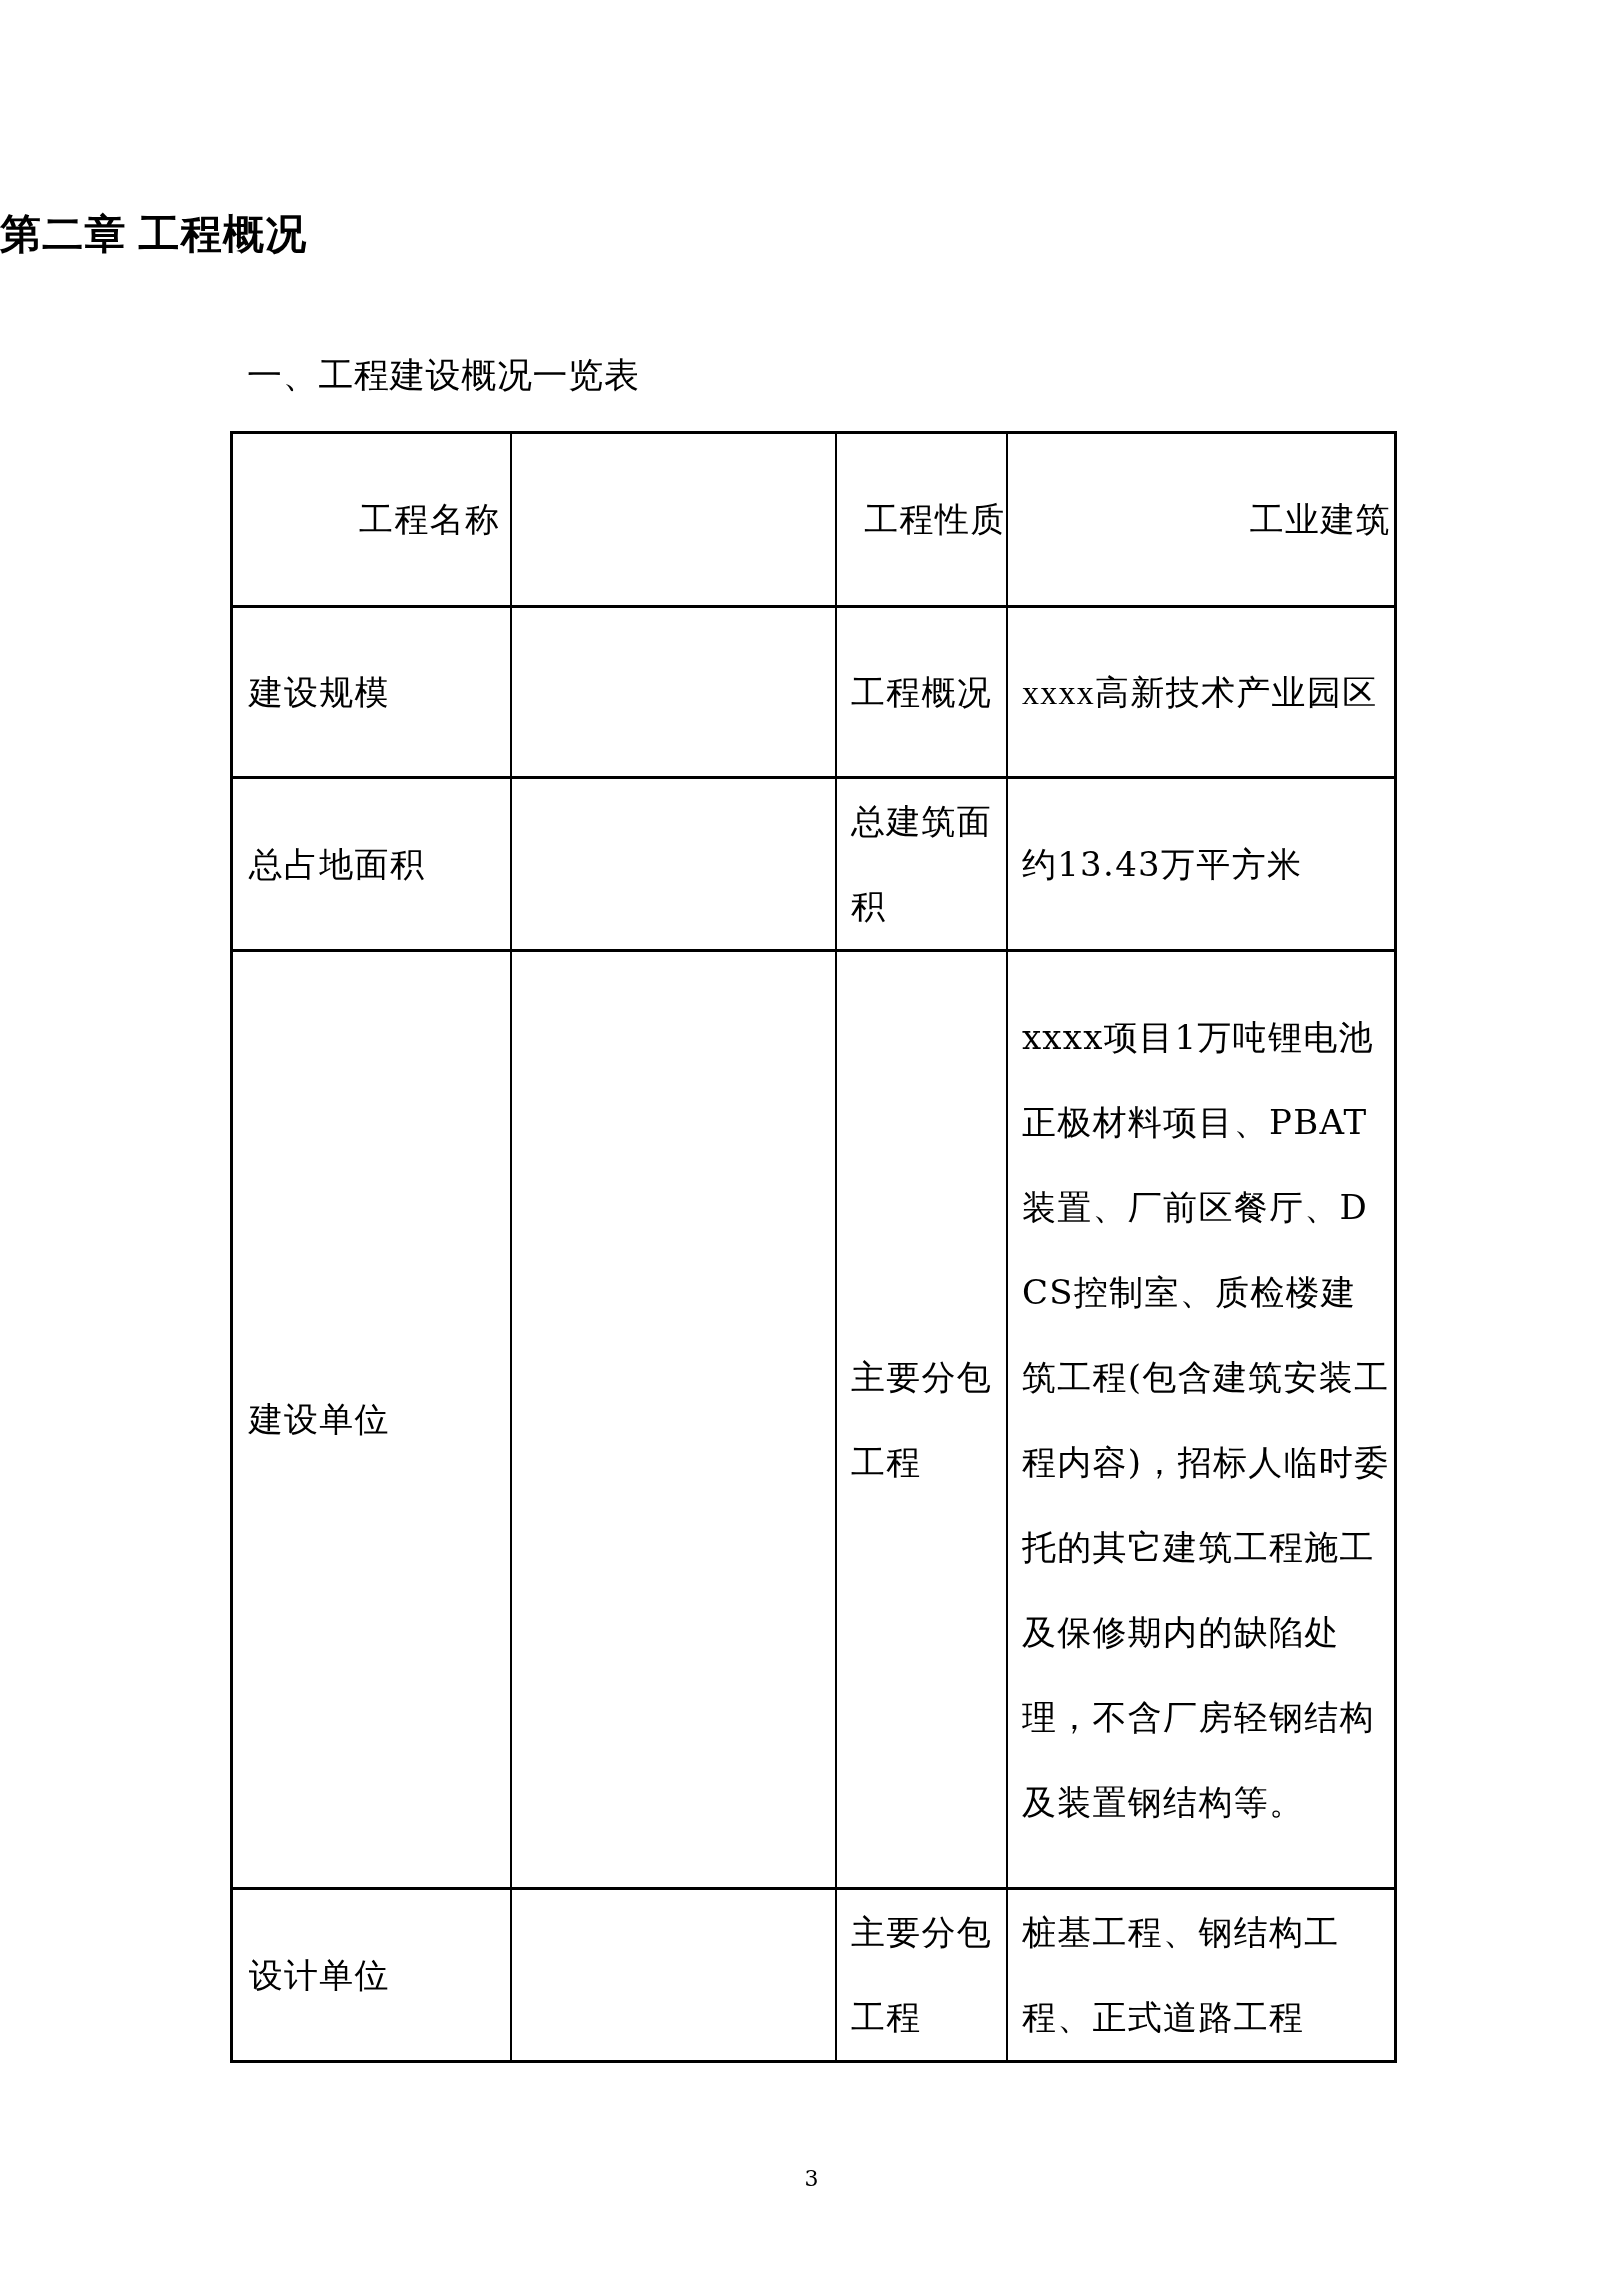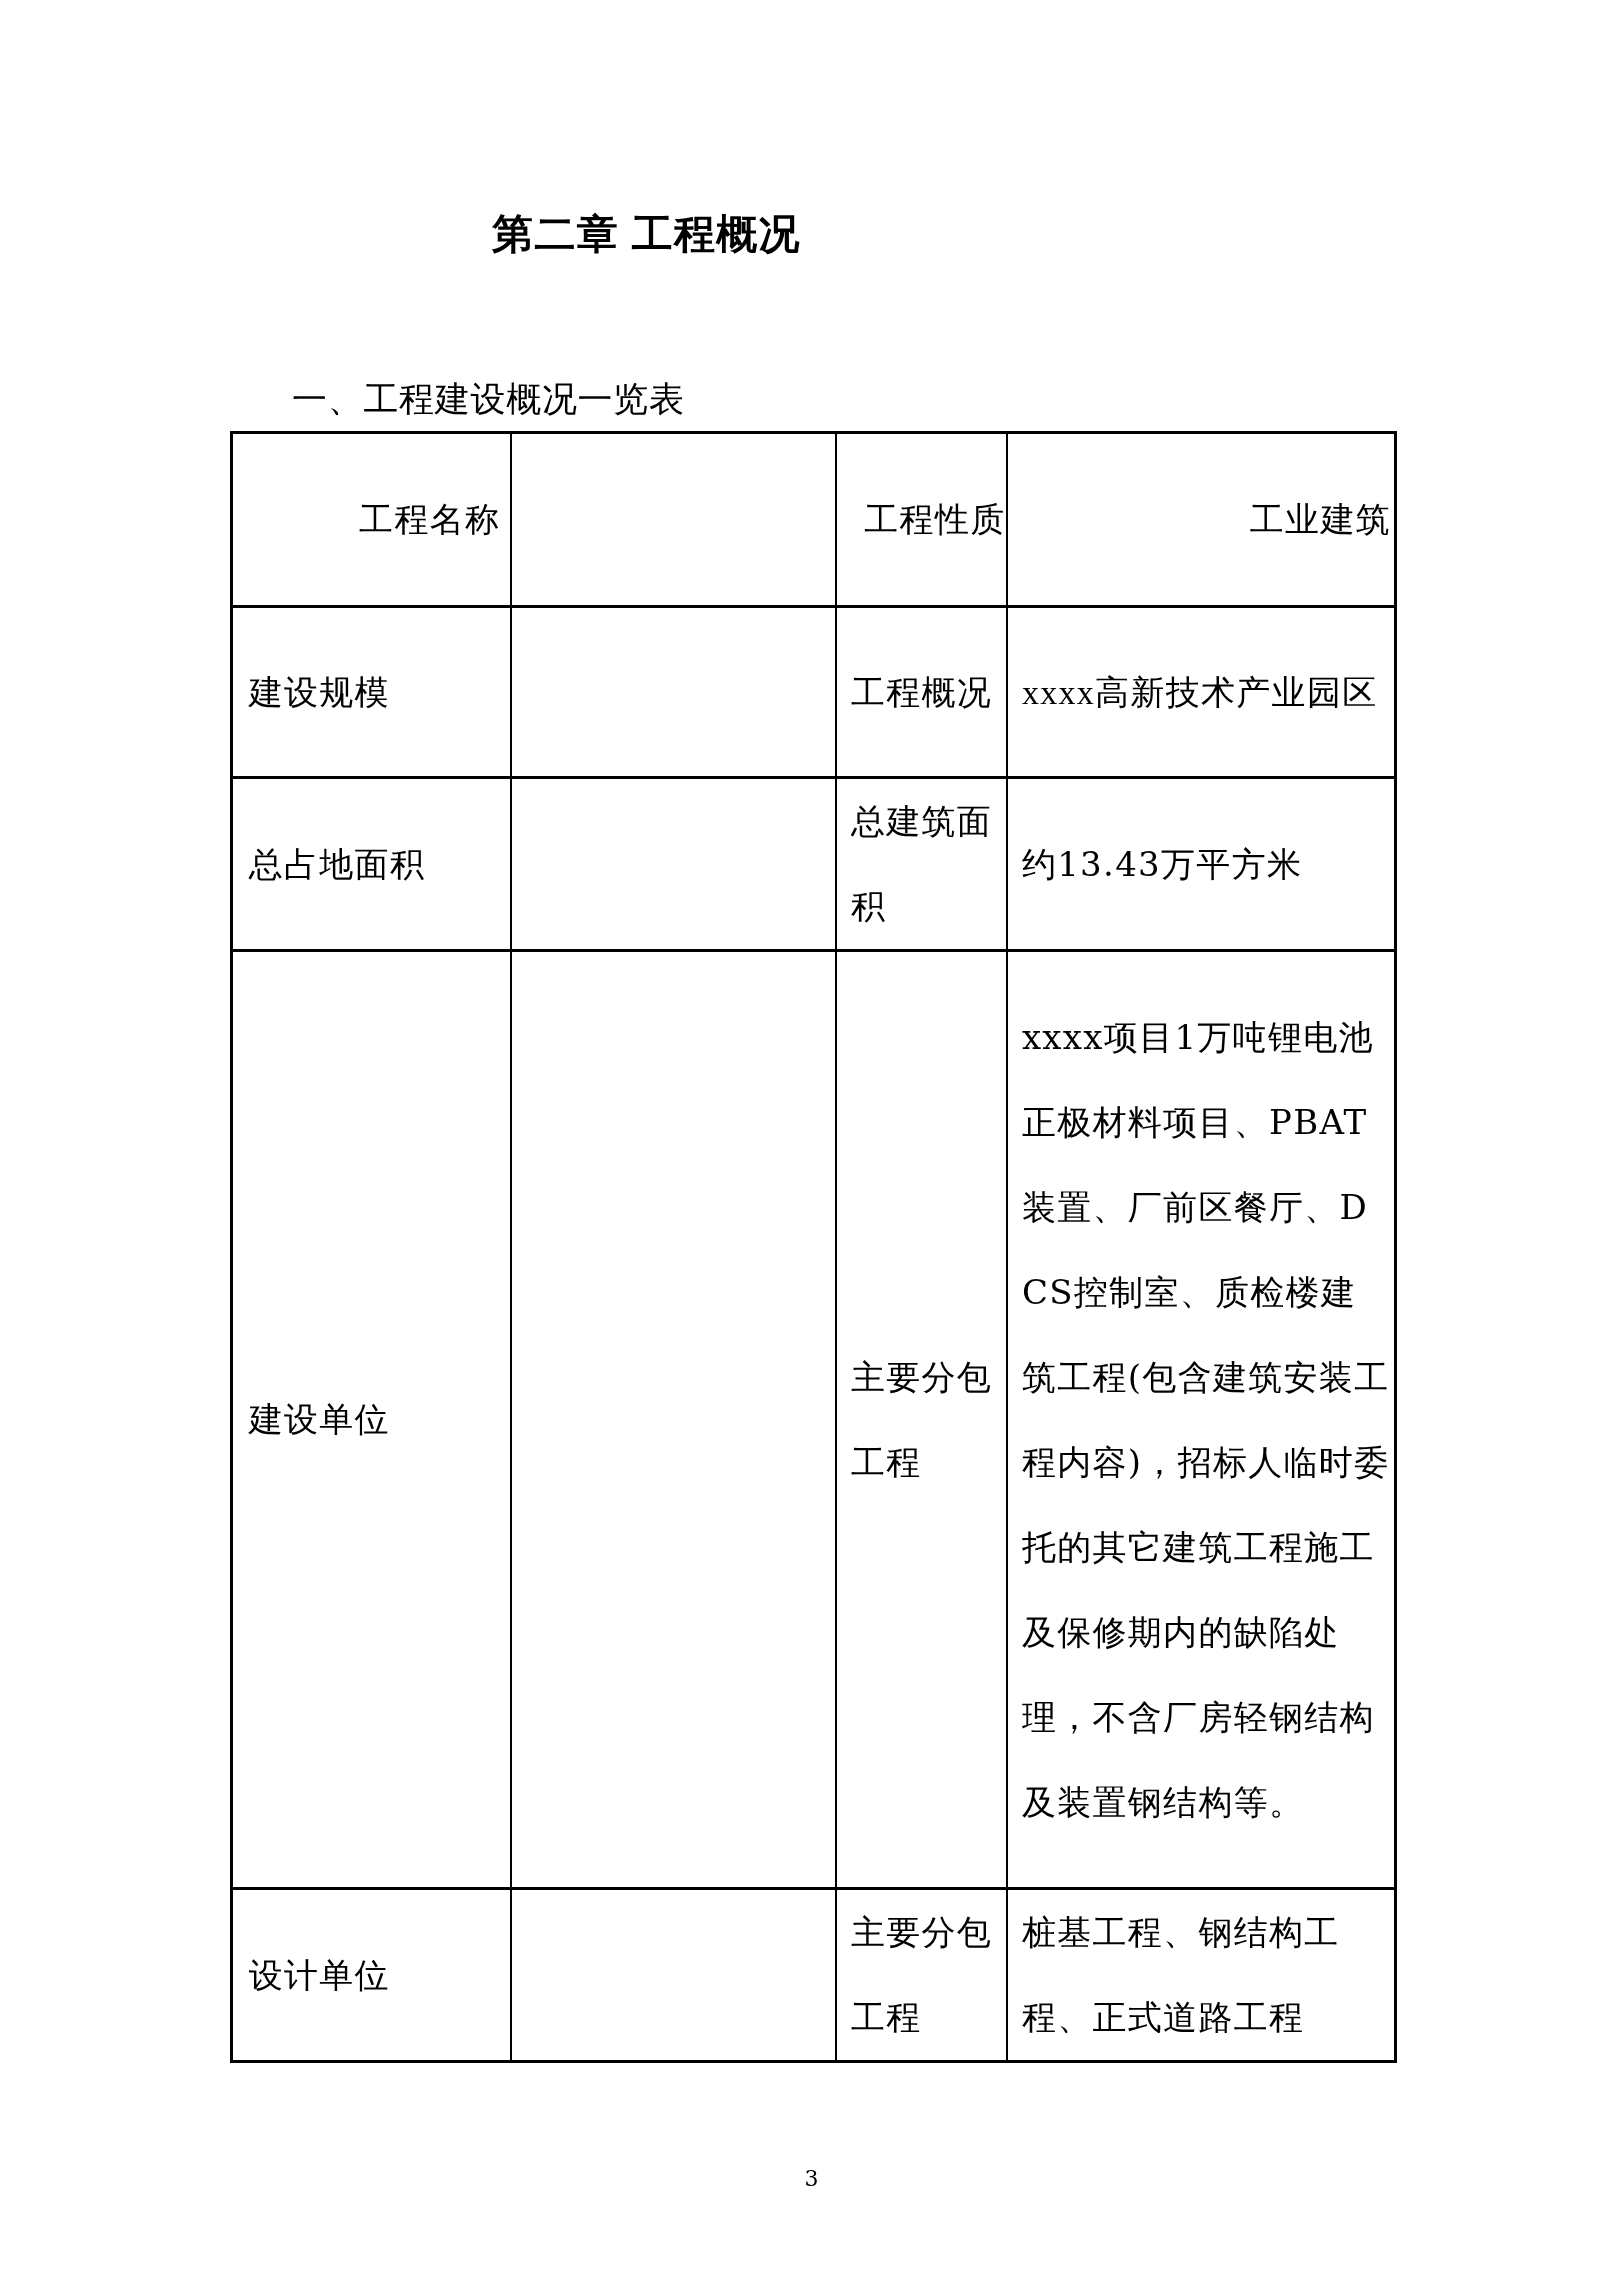--- a/index.html
+++ b/index.html
@@ -13,35 +13,34 @@
       position: relative;
       overflow: hidden;
       font-family: "DejaVu Serif", "Liberation Serif", serif;
       color: #000000;
     }
     .chapter-title {
       position: absolute;
       top: 208px;
       left: 0;
       width: 1293px;
-      text-align: center;
-      font-family: Liberation Sans, sans-serif;
+      text-align: left;
+      font-family: Liberation Serif, serif;
       font-weight: bold;
       font-size: 41px;
       line-height: 52px;
       letter-spacing: 1.3px;
     }
     .section-heading {
       position: absolute;
-      top: 376px;
+      top: 352px;
       left: 247px;
       font-size: 35px;
       line-height: 46px;
       letter-spacing: 0.7px;
-      margin-left: 45px;
     }
     .overview-table {
       position: absolute;
       top: 431px;
       left: 230px;
       width: 1163px;
       height: 1628px;
       border-collapse: collapse;
       table-layout: fixed;
       border: 3.9px solid #000;

